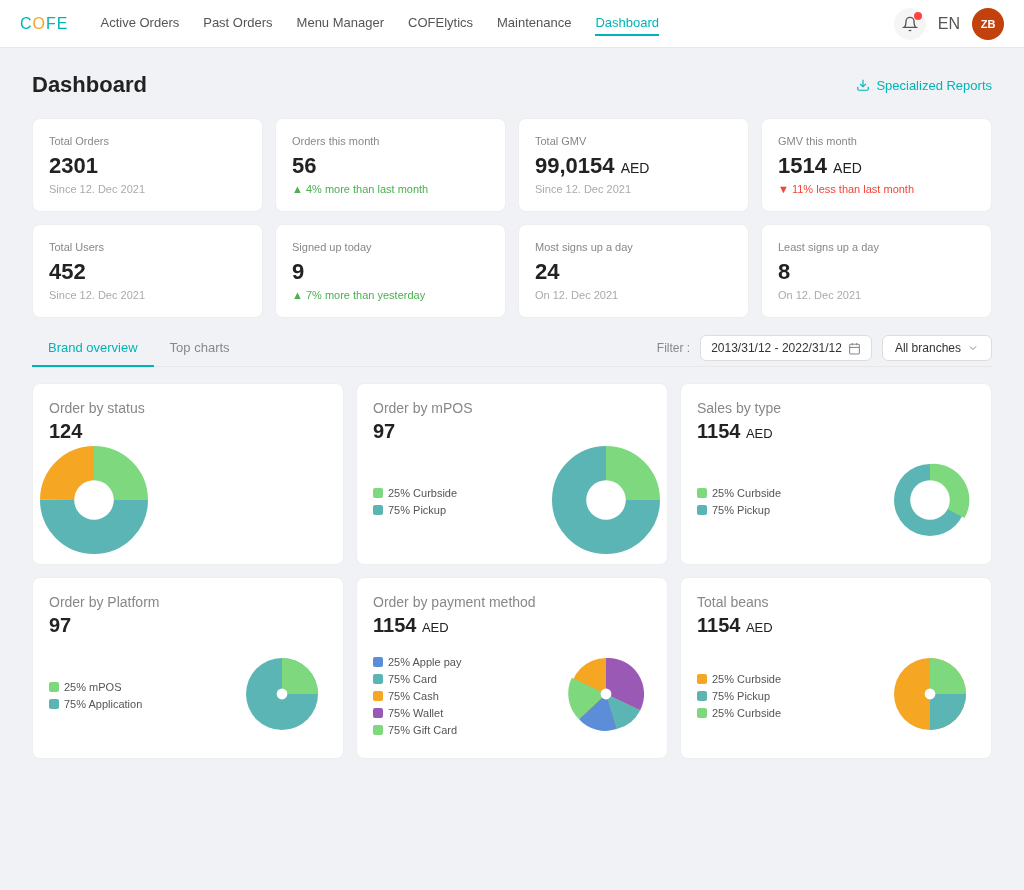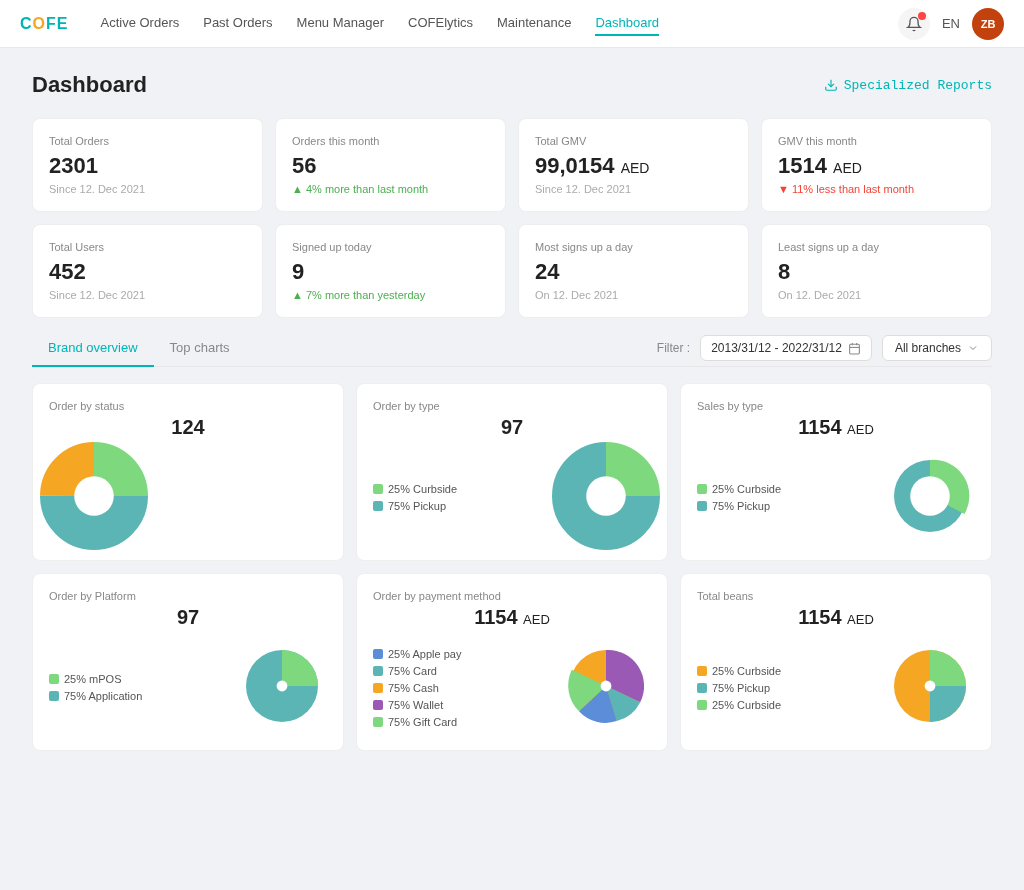--- a/index.html
+++ b/index.html
@@ -11,21 +11,21 @@
       height: 48px;
       display: flex;
       align-items: center;
       padding: 0 20px;
       border-bottom: 1px solid #e8e8e8;
       position: sticky;
       top: 0;
       z-index: 100;
     }
     .logo {
-      font-weight: 700;
+      font-weight: 400;
       font-size: 16px;
       color: #00b5b5;
       margin-right: 32px;
       letter-spacing: 1px;
     }
     .logo span { color: #f5a623; }
     .nav-links { display: flex; gap: 24px; flex: 1; }
     .nav-link {
       color: #555;
       text-decoration: none;
@@ -57,21 +57,21 @@
     .accepting-orders {
       display: flex; align-items: center; gap: 6px;
       border: 1px solid #e0e0e0;
       border-radius: 20px;
       padding: 4px 12px;
       cursor: pointer;
       background: #fff;
     }
     .green-dot { width: 8px; height: 8px; background: #4caf50; border-radius: 50%; }
     .lang-btn {
-      font-size: 13px;
+      font-size: 16px;
       color: #555;
       cursor: pointer;
     }
     .avatar {
       width: 32px; height: 32px;
       border-radius: 50%;
       background: #c2410c;
       color: #fff;
       display: flex; align-items: center; justify-content: center;
       font-size: 11px;
@@ -88,21 +88,20 @@
     }
     .dash-title { font-size: 22px; font-weight: 600; color: #222; }
     .specialized-btn {
       display: flex; align-items: center; gap: 6px;
       color: #00b5b5;
       background: none;
       border: none;
       cursor: pointer;
       font-size: 13px;
       font-weight: 500;
-      font-family: Liberation Mono, monospace;
     }
 
     
     .stats-grid {
       display: grid;
       grid-template-columns: repeat(4, 1fr);
       gap: 12px;
       margin-bottom: 12px;
     }
     .stat-card {
@@ -166,22 +165,22 @@
       display: grid;
       grid-template-columns: repeat(3, 1fr);
       gap: 12px;
     }
     .chart-card {
       background: #fff;
       border-radius: 8px;
       padding: 16px;
       border: 1px solid #eee;
     }
-    .chart-label { font-size: 11px; color: #888; margin-bottom: 4px; }
-    .chart-value { font-size: 20px; font-weight: 700; color: #222; margin-bottom: 12px; text-align: center; }
+    .chart-label { font-size: 14px; color: #888; margin-bottom: 4px; }
+    .chart-value { font-size: 20px; font-weight: 700; color: #222; margin-bottom: 12px; }
     .chart-value .unit { font-size: 13px; font-weight: 500; }
     .chart-inner {
       display: flex;
       align-items: center;
       gap: 12px;
     }
     .legend { flex: 1; display: flex; flex-direction: column; gap: 5px; }
     .legend-item { display: flex; align-items: center; gap: 5px; font-size: 11px; color: #555; }
     .legend-dot { width: 10px; height: 10px; border-radius: 2px; flex-shrink: 0; }
     .pie-wrap { flex-shrink: 0; }
@@ -313,21 +312,21 @@
               <circle cx="50" cy="50" r="40" fill="none" stroke="#7ed87e" stroke-width="40" stroke-dasharray="62.8 188.4" stroke-dashoffset="0" transform="rotate(-90 50 50)"></circle>
               <circle cx="50" cy="50" r="40" fill="none" stroke="#5bb5b5" stroke-width="40" stroke-dasharray="125.6 125.6" stroke-dashoffset="-62.8" transform="rotate(-90 50 50)"></circle>
               <circle cx="50" cy="50" r="40" fill="none" stroke="#f5a623" stroke-width="40" stroke-dasharray="62.8 188.4" stroke-dashoffset="-188.4" transform="rotate(-90 50 50)"></circle>
               <circle cx="50" cy="50" r="22" fill="white"></circle>
             </svg>
           </div>
         </div>
       </div>
 
       <div class="chart-card">
-        <div class="chart-label">Order by type</div>
+        <div class="chart-label">Order by mPOS</div>
         <div class="chart-value">97</div>
         <div class="chart-inner">
           <div class="legend">
             <div class="legend-item">
               <span class="legend-dot" style="background:#7ed87e"></span>
               <span>25% Curbside</span>
             </div>
             <div class="legend-item">
               <span class="legend-dot" style="background:#5bb5b5"></span>
               <span>75% Pickup</span>

